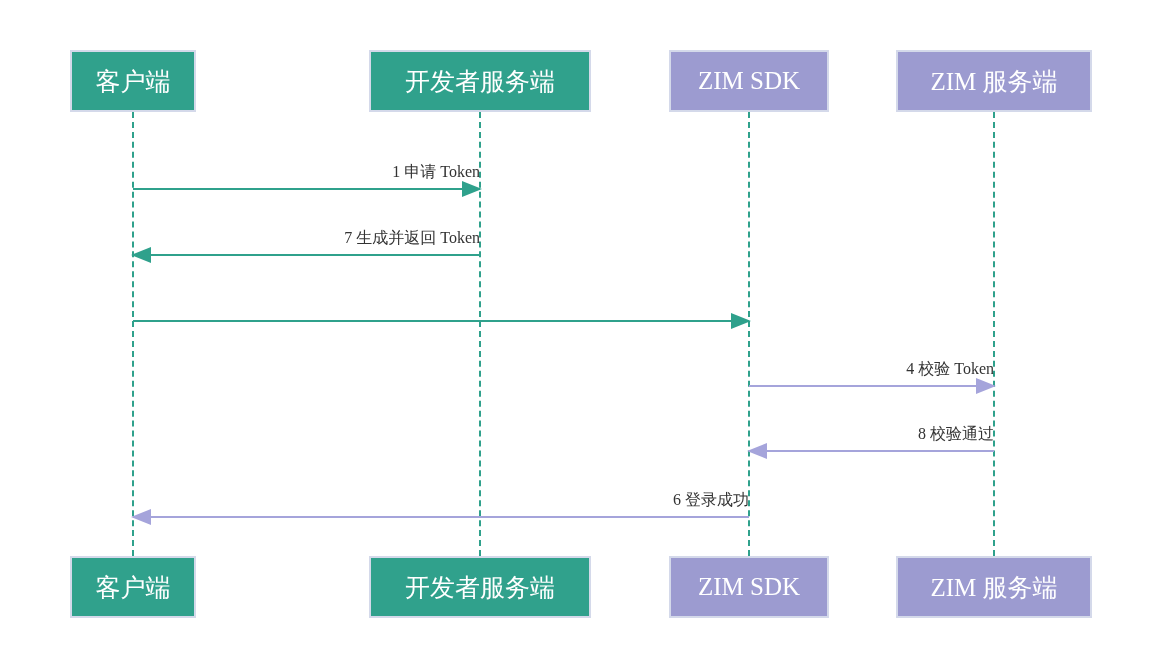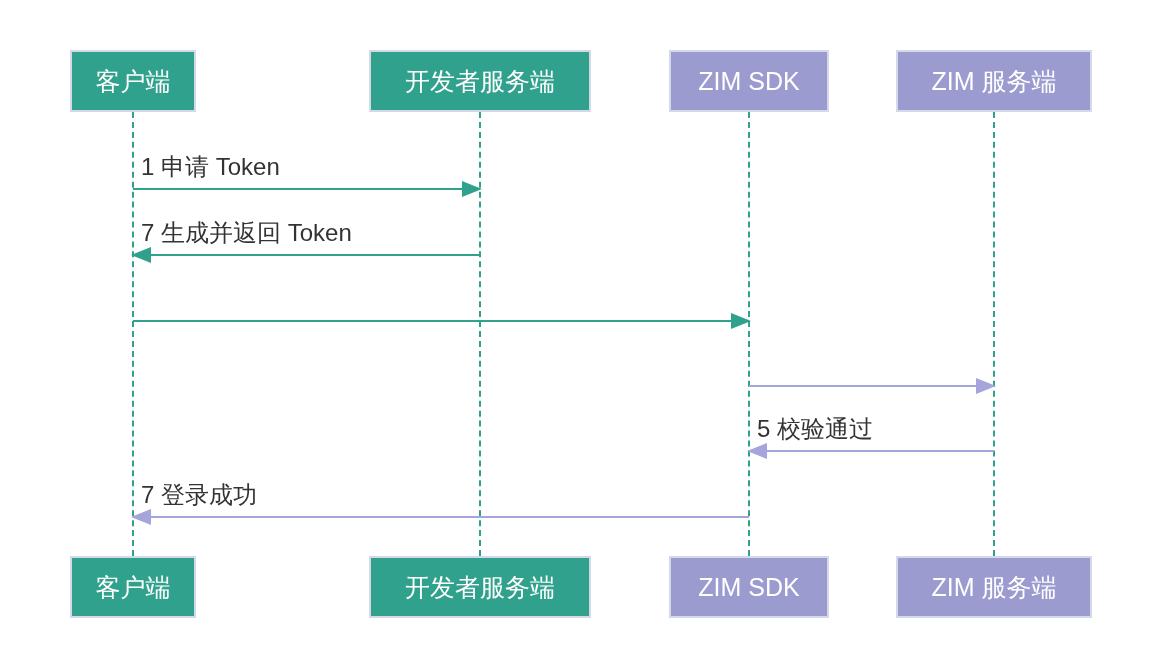--- a/index.html
+++ b/index.html
@@ -5,21 +5,21 @@
   html, body {
     margin: 0;
     padding: 0;
     background: #ffffff;
   }
   .canvas {
     position: relative;
     width: 1164px;
     height: 666px;
     background: var(--background, #ffffff);
-    font-family: Liberation Sans, sans-serif;
+    font-family: Liberation Serif, serif;
     overflow: hidden;
   }
   .lifeline {
     position: absolute;
     top: 112px;
     height: 444px;
     width: 0;
     border-left: 2px dashed var(--lifeline, #2FA18C);
   }
   .actor {
@@ -34,25 +34,25 @@
     white-space: nowrap;
   }
   .actor.green  { background: var(--actor-green,  #30A18C); }
   .actor.purple { background: var(--actor-purple, #9C9BD0); align-items: center; }
   .message {
     position: absolute;
     height: 36px;
   }
   .msg-label {
     position: absolute;
-    left: 8px;
+    left: 2px;
     right: 0;
     bottom: 7px;
-    text-align: left;
-    font-size: 24px;
+    text-align: right;
+    font-size: 16px;
     color: var(--message-text, #333333);
     white-space: nowrap;
   }
   .msg-line {
     position: absolute;
     left: 0;
     right: 0;
     bottom: 0;
     height: 2px;
   }
@@ -107,32 +107,33 @@
     <div class="msg-line"></div>
     <div class="arrow-head"></div>
   </div>
 
   <div class="message green right" style="left:133px; top:286px; width:616px;">
     <div class="msg-line"></div>
     <div class="arrow-head"></div>
   </div>
 
   <div class="message purple right" style="left:749px; top:351px; width:245px;">
+    <div class="msg-label">4 校验 Token</div>
     <div class="msg-line"></div>
     <div class="arrow-head"></div>
   </div>
 
   <div class="message purple left" style="left:749px; top:416px; width:245px;">
-    <div class="msg-label">5 校验通过</div>
+    <div class="msg-label">8 校验通过</div>
     <div class="msg-line"></div>
     <div class="arrow-head"></div>
   </div>
 
   <div class="message purple left" style="left:133px; top:482px; width:616px;">
-    <div class="msg-label">7 登录成功</div>
+    <div class="msg-label">6 登录成功</div>
     <div class="msg-line"></div>
     <div class="arrow-head"></div>
   </div>
 
   <div class="actor green" style="left:70px;  top:556px; width:122px;">
     <span>客户端</span>
   </div>
   <div class="actor green" style="left:369px; top:556px; width:218px;">
     <span>开发者服务端</span>
   </div>

